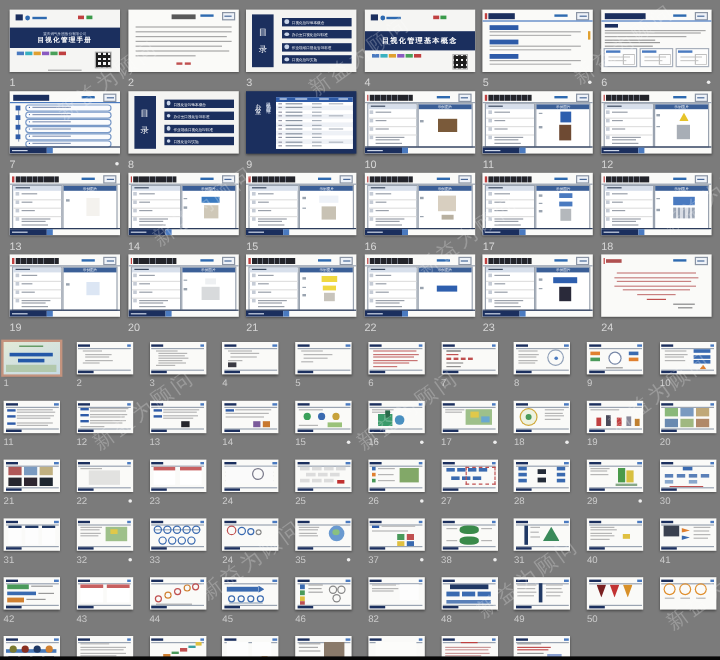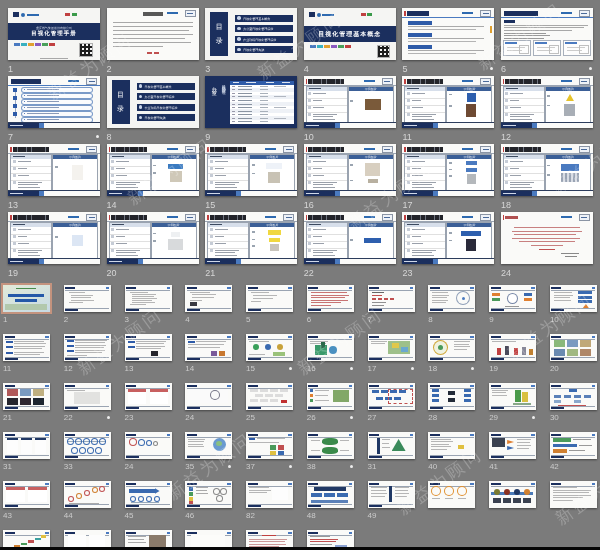--- a/index.html
+++ b/index.html
@@ -1594,20 +1594,39 @@
         </div>
         <div class="cap">
           <span>31</span>
         </div>
       </div>
       <div class="cell">
         <div class="thumb mini">
           <div class="abs" style="left: 1.5px; top: 1.5px; width: 10px; height: 2.2px; background: rgb(27, 47, 94);"></div>
           <div class="abs" style="left: 1.5px; top: 4.6px; width: 44px; height: 0.5px; background: rgb(154, 164, 178);"></div>
           <div class="abs" style="left: 42px; top: 1.5px; width: 3.5px; height: 2px; background: rgb(74, 122, 192);"></div>
+          <div class="abs" style="left: 3px; top: 6.5px; width: 18px; height: 1px; background: rgb(182, 182, 182);"></div>
+          <div class="abs" style="left: 3px; top: 9px; width: 16px; height: 1px; background: rgb(182, 182, 182);"></div>
+          <div class="abs" style="left: 3px; top: 11.5px; width: 17px; height: 1px; background: rgb(182, 182, 182);"></div>
+          <div class="abs" style="left: 3px; top: 14px; width: 15px; height: 1px; background: rgb(182, 182, 182);"></div>
+          <div class="abs" style="left: 24px; top: 7px; width: 18px; height: 12px; background: rgb(158, 192, 138);"></div>
+          <div class="abs" style="left: 28px; top: 9px; width: 6px; height: 4px; background: rgb(224, 200, 74);"></div>
+          <div class="abs" style="left: 1.5px; top: 23.2px; width: 44px; height: 0.5px; background: rgb(154, 164, 178);"></div>
+          <div class="abs" style="left: 1.5px; top: 23.9px; width: 13px; height: 2px; background: rgb(27, 47, 94);"></div>
+        </div>
+        <div class="cap">
+          <span>32</span>
+          <span class="star"></span>
+        </div>
+      </div>
+      <div class="cell">
+        <div class="thumb mini">
+          <div class="abs" style="left: 1.5px; top: 1.5px; width: 10px; height: 2.2px; background: rgb(27, 47, 94);"></div>
+          <div class="abs" style="left: 1.5px; top: 4.6px; width: 44px; height: 0.5px; background: rgb(154, 164, 178);"></div>
+          <div class="abs" style="left: 42px; top: 1.5px; width: 3.5px; height: 2px; background: rgb(74, 122, 192);"></div>
           <div class="abs" style="left: 4px; top: 9.3px; width: 38px; height: 1px; background: rgb(153, 170, 187);"></div>
           <div class="abs" style="left: 4px; top: 7px; width: 5px; height: 5px; border-radius: 50%; box-shadow: rgb(58, 106, 176) 0px 0px 0px 1px;"></div>
           <div class="abs" style="left: 12px; top: 7px; width: 5px; height: 5px; border-radius: 50%; box-shadow: rgb(58, 106, 176) 0px 0px 0px 1px;"></div>
           <div class="abs" style="left: 20px; top: 7px; width: 5px; height: 5px; border-radius: 50%; box-shadow: rgb(58, 106, 176) 0px 0px 0px 1px;"></div>
           <div class="abs" style="left: 28px; top: 7px; width: 5px; height: 5px; border-radius: 50%; box-shadow: rgb(58, 106, 176) 0px 0px 0px 1px;"></div>
           <div class="abs" style="left: 36px; top: 7px; width: 5px; height: 5px; border-radius: 50%; box-shadow: rgb(58, 106, 176) 0px 0px 0px 1px;"></div>
           <div class="abs" style="left: 8px; top: 15.5px; width: 5px; height: 5px; border-radius: 50%; box-shadow: rgb(58, 106, 176) 0px 0px 0px 1px;"></div>
           <div class="abs" style="left: 16px; top: 15.5px; width: 5px; height: 5px; border-radius: 50%; box-shadow: rgb(58, 106, 176) 0px 0px 0px 1px;"></div>
           <div class="abs" style="left: 24px; top: 15.5px; width: 5px; height: 5px; border-radius: 50%; box-shadow: rgb(58, 106, 176) 0px 0px 0px 1px;"></div>
           <div class="abs" style="left: 32px; top: 15.5px; width: 5px; height: 5px; border-radius: 50%; box-shadow: rgb(58, 106, 176) 0px 0px 0px 1px;"></div>
@@ -1894,20 +1913,35 @@
           <div class="abs" style="left: 27px; top: 6px; width: 14px; height: 1px; background: rgb(182, 182, 182);"></div>
           <div class="abs" style="left: 27px; top: 9px; width: 13px; height: 1px; background: rgb(182, 182, 182);"></div>
           <div class="abs" style="left: 27px; top: 12px; width: 14px; height: 1px; background: rgb(182, 182, 182);"></div>
           <div class="abs" style="left: 27px; top: 15px; width: 12px; height: 1px; background: rgb(182, 182, 182);"></div>
           <div class="abs" style="left: 21px; top: 5px; width: 3px; height: 16px; background: rgb(32, 56, 100);"></div>
           <div class="abs" style="left: 1.5px; top: 23.2px; width: 44px; height: 0.5px; background: rgb(154, 164, 178);"></div>
           <div class="abs" style="left: 1.5px; top: 23.9px; width: 13px; height: 2px; background: rgb(27, 47, 94);"></div>
         </div>
         <div class="cap">
           <span>49</span>
+        </div>
+      </div>
+      <div class="cell">
+        <div class="thumb mini">
+          <div class="abs" style="left: 1.5px; top: 1.5px; width: 10px; height: 2.2px; background: rgb(27, 47, 94);"></div>
+          <div class="abs" style="left: 1.5px; top: 4.6px; width: 44px; height: 0.5px; background: rgb(154, 164, 178);"></div>
+          <div class="abs" style="left: 42px; top: 1.5px; width: 3.5px; height: 2px; background: rgb(74, 122, 192);"></div>
+          <div class="abs" style="left: 8px; top: 6px; width: 8px; height: 11px; background: rgb(122, 32, 32); clip-path: polygon(0px 0px, 100% 0px, 50% 100%);"></div>
+          <div class="abs" style="left: 19px; top: 6px; width: 8px; height: 11px; background: rgb(194, 51, 51); clip-path: polygon(0px 0px, 100% 0px, 50% 100%);"></div>
+          <div class="abs" style="left: 30px; top: 6px; width: 8px; height: 11px; background: rgb(216, 144, 40); clip-path: polygon(0px 0px, 100% 0px, 50% 100%);"></div>
+          <div class="abs" style="left: 1.5px; top: 23.2px; width: 44px; height: 0.5px; background: rgb(154, 164, 178);"></div>
+          <div class="abs" style="left: 1.5px; top: 23.9px; width: 13px; height: 2px; background: rgb(27, 47, 94);"></div>
+        </div>
+        <div class="cap">
+          <span>50</span>
         </div>
       </div>
       <div class="cell">
         <div class="thumb mini">
           <div class="abs" style="left: 1.5px; top: 1.5px; width: 10px; height: 2.2px; background: rgb(27, 47, 94);"></div>
           <div class="abs" style="left: 1.5px; top: 4.6px; width: 44px; height: 0.5px; background: rgb(154, 164, 178);"></div>
           <div class="abs" style="left: 42px; top: 1.5px; width: 3.5px; height: 2px; background: rgb(74, 122, 192);"></div>
           <div class="abs" style="left: 4px; top: 17px; width: 8px; height: 1px; background: rgb(182, 182, 182);"></div>
           <div class="abs" style="left: 17px; top: 17px; width: 8px; height: 1px; background: rgb(182, 182, 182);"></div>
           <div class="abs" style="left: 30px; top: 17px; width: 8px; height: 1px; background: rgb(182, 182, 182);"></div>

